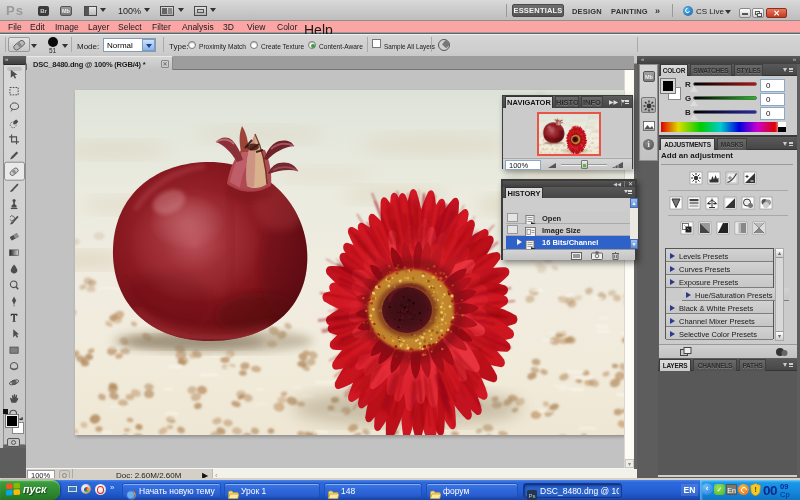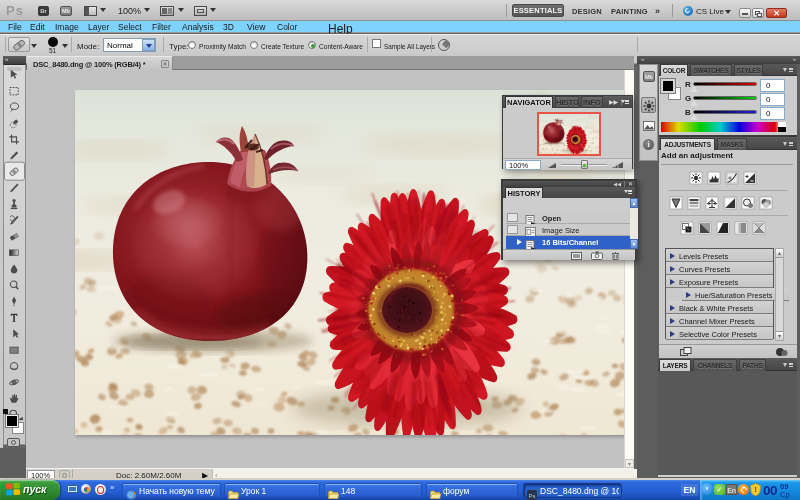--- a/index.html
+++ b/index.html
@@ -40,32 +40,32 @@
  <div class="abs" style="left:739px;top:8px;width:12px;height:10px;background:linear-gradient(#fdfdfd,#cfcfcf);border:1px solid #8a8a8a;border-radius:2px">
       <div style="position:absolute;left:2px;bottom:2px;width:6px;height:2px;background:#555"></div>
     </div>
  <div class="abs" style="left:752px;top:8px;width:12px;height:10px;background:linear-gradient(#fdfdfd,#cfcfcf);border:1px solid #8a8a8a;border-radius:2px">
       <div style="position:absolute;left:2px;top:2px;width:5px;height:4px;border:1px solid #555"></div>
       <div style="position:absolute;left:4px;top:4px;width:5px;height:4px;border:1px solid #555;background:#eee"></div>
     </div>
  <div class="abs" style="left:766px;top:8px;width:21px;height:10px;background:linear-gradient(#e8775e,#c33a1f);border:1px solid #8a3020;border-radius:2px;color:#fff;font-size:8px;font-weight:bold;text-align:center;line-height:9px">✕</div>
 </div>
 
-<div class="abs" style="left:0;top:21px;width:800px;height:12px;background:#7dd3fc;border-bottom:1px solid #9a9a9a">
+<div class="abs" style="left:0;top:21px;width:800px;height:12px;background:#fca5a5;border-bottom:1px solid #9a9a9a">
     <div class="abs" style="left:8px;top:1px;font-size:8.5px;color:#1a1a1a">File</div>
     <div class="abs" style="left:30px;top:1px;font-size:8.5px;color:#1a1a1a">Edit</div>
     <div class="abs" style="left:55px;top:1px;font-size:8.5px;color:#1a1a1a">Image</div>
     <div class="abs" style="left:88px;top:1px;font-size:8.5px;color:#1a1a1a">Layer</div>
     <div class="abs" style="left:118px;top:1px;font-size:8.5px;color:#1a1a1a">Select</div>
     <div class="abs" style="left:152px;top:1px;font-size:8.5px;color:#1a1a1a">Filter</div>
     <div class="abs" style="left:182px;top:1px;font-size:8.5px;color:#1a1a1a">Analysis</div>
     <div class="abs" style="left:223px;top:1px;font-size:8.5px;color:#1a1a1a">3D</div>
     <div class="abs" style="left:247px;top:1px;font-size:8.5px;color:#1a1a1a">View</div>
     <div class="abs" style="left:277px;top:1px;font-size:8.5px;color:#1a1a1a">Color</div>
-    <div class="abs" style="left:328px;top:1px;font-size:12px;color:#1a1a1a">Help</div>
+    <div class="abs" style="left:304px;top:1px;font-size:14px;color:#1a1a1a">Help</div>
   </div>
 
 <div class="abs" style="left:0;top:34px;width:800px;height:30px;background:linear-gradient(#d6d6d6,#c6c6c6);border-top:1px solid #f0f0f0;border-bottom:1px solid #999">
  <div class="abs" style="left:5px;top:2px;width:1px;height:15px;background:#aaa"></div>
  <div class="abs" style="left:8px;top:2px;width:22px;height:15px;border:1px solid #999;border-radius:2px;background:linear-gradient(#e2e2e2,#c8c8c8)">
    <svg width="20" height="13" style="position:absolute;left:0;top:0">
         <g transform="rotate(-38 10 7)">
           <rect x="4" y="4.5" width="12" height="5.5" rx="2.7" fill="#b9b9b9" stroke="#555" stroke-width="0.8"></rect>
           <rect x="9" y="4.5" width="3" height="5.5" fill="#888"></rect>
         </g>
@@ -1440,21 +1440,21 @@
         </svg></div>
    <div class="abs" style="left:36px;top:2px;font-size:7.5px;font-weight:bold;color:#222">Open</div>
  </div>
  <div class="abs" style="left:3px;top:43px;width:124px;height:12px;background:#cbcbcb;border-bottom:1px solid #aaa">
    <div class="abs" style="left:1px;top:1px;width:11px;height:9px;background:#e4e4e4;border:1px solid #999"></div>
    <div class="abs" style="left:19px;top:0px"><svg width="12" height="11">
           <rect x="0.5" y="0.5" width="10" height="9" fill="#f2f2f2" stroke="#666" stroke-width="0.8"></rect>
           <rect x="2" y="2.5" width="3.5" height="5" fill="none" stroke="#888" stroke-width="0.8"></rect>
           <path d="M6.5,3.5 h3 M6.5,5.5 h3" stroke="#888" stroke-width="0.8"></path>
         </svg></div>
-   <div class="abs" style="left:36px;top:2px;font-size:7.5px;font-weight:normal;color:#222">Image Size</div>
+   <div class="abs" style="left:36px;top:2px;font-size:7.5px;font-weight:bold;color:#222">Image Size</div>
  </div>
  <div class="abs" style="left:3px;top:55px;width:124px;height:13px;background:#2e62c9">
    <div class="abs" style="left:11px;top:3px;width:0;height:0;border-top:3.5px solid transparent;border-bottom:3.5px solid transparent;border-left:5px solid #f0f0f0"></div>
    <div class="abs" style="left:19px;top:1px"><svg width="12" height="11">
           <rect x="1" y="0.5" width="8" height="10" fill="#f2f2f2" stroke="#666" stroke-width="0.8"></rect>
           <path d="M2.5,2.5 h5 M2.5,4.5 h5 M2.5,6.5 h5" stroke="#888" stroke-width="0.8"></path>
           <path d="M6,7 L11,9 L6,11 Z" fill="#222"></path>
         </svg></div>
    <div class="abs" style="left:36px;top:2px;font-size:7.5px;font-weight:bold;color:#fff">16 Bits/Channel</div>
  </div>

